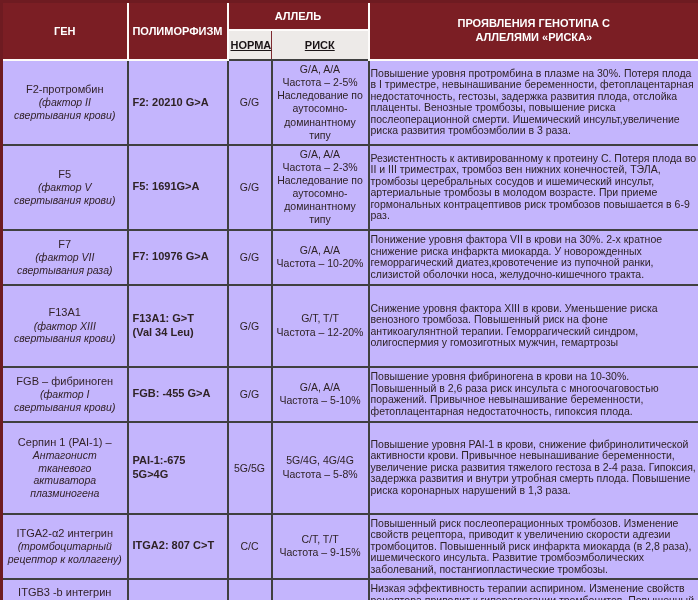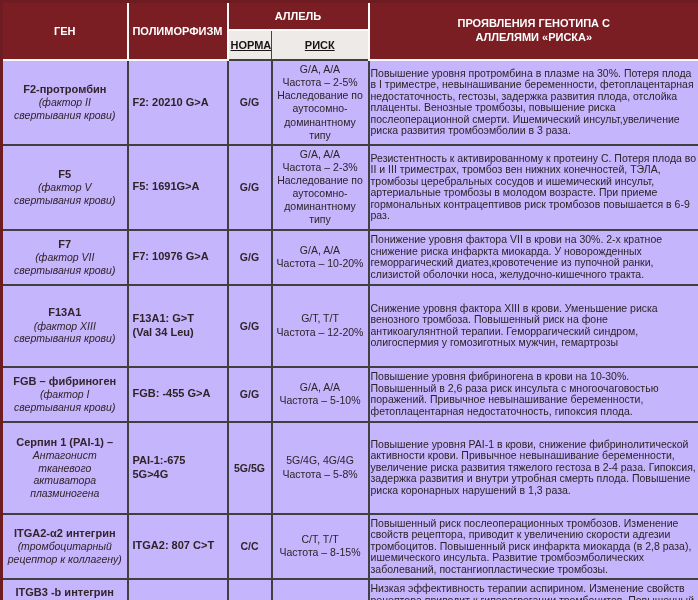--- a/index.html
+++ b/index.html
@@ -9,24 +9,24 @@
   col.c-poly{width:100px;}
   col.c-norm{width:44px;}
   col.c-risk{width:97px;}
   col.c-manif{width:331px;}
   th{background:#7b1e24;color:#fff;font-size:11px;font-weight:bold;text-align:center;vertical-align:middle;border:2px solid #fdfbfa;padding:2px;}
   th.sub{background:#edeae8;color:#1a1416;border:1px solid #7e2b30;border-top:2px solid #fdfbfa;font-size:11px;height:24px;text-decoration:underline;}
   th.allele{height:22px;}
   th.manif-h{white-space:pre-line;line-height:1.25;}
   td{border:2px solid #404040;background:#c4b5fd;vertical-align:middle;padding:2px 4px;}
   td.gene{text-align:center;}
-  .gname{display:block;font-weight:bold;font-size:11px;line-height:1.2;color:#33232a;}
+  .gname{display:block;font-weight:normal;font-size:11px;line-height:1.2;color:#33232a;}
   .gnote{display:block;font-style:italic;font-size:10.5px;line-height:1.2;color:#33232a;}
   td.poly{text-align:left;font-weight:bold;font-size:11px;white-space:pre-line;line-height:1.25;}
-  td.norm{text-align:center;font-size:10.5px;font-weight:bold;}
+  td.norm{text-align:center;font-size:10.5px;}
   td.risk{text-align:center;font-size:10.5px;white-space:pre-line;line-height:1.25;}
   td.manif{font-size:10.5px;line-height:11.5px;padding:3px 1px;text-align:left;}
   tr.r1{height:73px;} tr.r2{height:80px;} tr.r3{height:55px;} tr.r4{height:82px;}
   tr.r5{height:55px;margin-top:16px;} tr.r6{height:92px;} tr.r7{height:65px;} tr.r8{height:66px;}
 </style>
 </head>
 <body>
 
 <table>
   <colgroup>
@@ -70,21 +70,21 @@
       <td class="poly">F5: 1691G&gt;A</td>
       <td class="norm">G/G</td>
       <td class="risk">G/A, A/A
 Частота – 2-3%
 Наследование по аутосомно-доминантному типу</td>
       <td class="manif">Резистентность к активированному к протеину С. Потеря плода во II и III триместрах, тромбоз вен нижних конечностей, ТЭЛА, тромбозы церебральных сосудов и ишемический инсульт, артериальные тромбозы в молодом возрасте. При приеме гормональных контрацептивов риск тромбозов повышается в 6-9 раз.</td>
     </tr>
     <tr class="r3">
       <td class="gene">
         <span class="gname">F7</span>
-        <span class="gnote">(фактор VII свертывания крови)</span>
+        <span class="gnote">(фактор VII свертывания раза)</span>
       </td>
       <td class="poly">F7: 10976 G&gt;A</td>
       <td class="norm">G/G</td>
       <td class="risk">G/A, A/A
 Частота – 10-20%</td>
       <td class="manif">Понижение уровня фактора VII в крови на 30%. 2-х кратное снижение риска инфаркта миокарда. У новорожденных геморрагический диатез,кровотечение из пупочной ранки, слизистой оболочки носа, желудочно-кишечного тракта.</td>
     </tr>
     <tr class="r4">
       <td class="gene">
         <span class="gname">F13A1</span>
@@ -120,21 +120,21 @@
       <td class="manif">Повышение уровня PAI-1 в крови, снижение фибринолитической активности крови. Привычное невынашивание беременности, увеличение риска развития тяжелого гестоза в 2-4 раза. Гипоксия, задержка развития и внутри утробная смерть плода. Повышение риска коронарных нарушений в 1,3 раза.</td>
     </tr>
     <tr class="r7">
       <td class="gene">
         <span class="gname">ITGA2-α2 интегрин</span>
         <span class="gnote">(тромбоцитарный рецептор к коллагену)</span>
       </td>
       <td class="poly">ITGA2: 807 C&gt;T</td>
       <td class="norm">C/C</td>
       <td class="risk">C/T, T/T
-Частота – 8-15%</td>
+Частота – 9-15%</td>
       <td class="manif">Повышенный риск послеоперационных тромбозов. Изменение свойств рецептора, приводит к увеличению скорости адгезии тромбоцитов. Повышенный риск инфаркта миокарда (в 2,8 раза), ишемического инсульта. Развитие тромбоэмболических заболеваний, постангиопластические тромбозы.</td>
     </tr>
     <tr class="r8">
       <td class="gene">
         <span class="gname">ITGB3 -b интегрин</span>
         <span class="gnote">(тромбоцитарный рецептор фибриногена)</span>
       </td>
       <td class="poly">ITGB3:1565 T&gt;C</td>
       <td class="norm">T/T</td>
       <td class="risk">C/T, C/C

